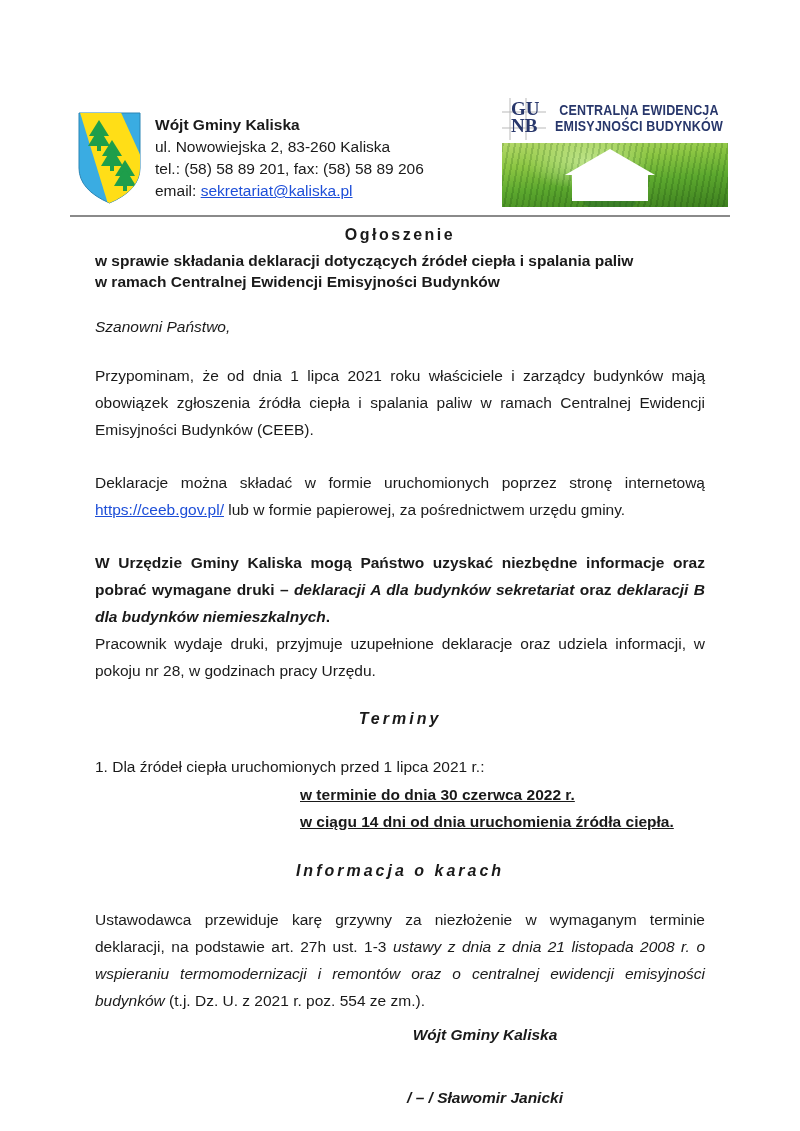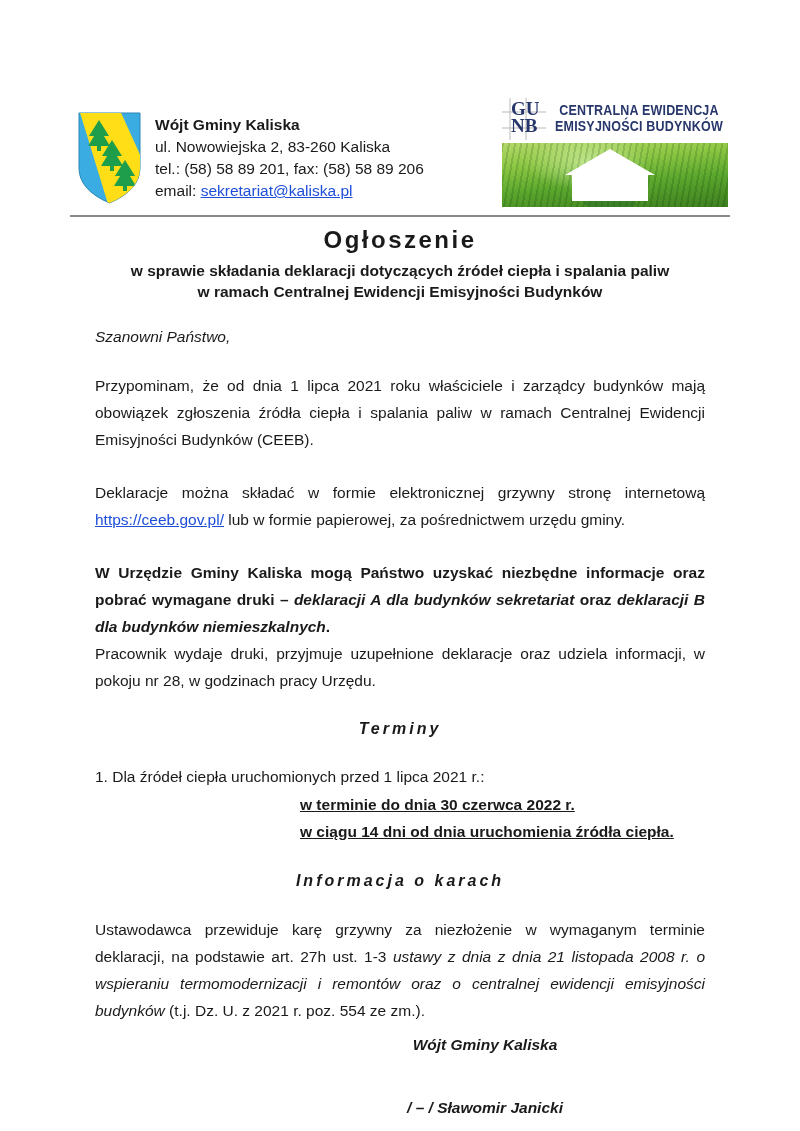--- a/index.html
+++ b/index.html
@@ -43,24 +43,24 @@
     background: repeating-linear-gradient(100deg, rgba(30,90,20,.18) 0 2px, rgba(255,255,255,0) 2px 6px);
     mix-blend-mode: multiply;
   }
   .house { position: absolute; left: 58px; top: 6px; z-index: 2; }
 
   
   .divider { border-top: 2px solid #8a8a8a; margin: 8px -25px 0 -25px; }
 
   
   .doc-title {
-    text-align: center; font-weight: bold; font-size: 24px;
+    text-align: center; font-weight: bold; font-size: 16px;
     letter-spacing: 2.5px; margin-top: 9px;
   }
-  .doc-subtitle { text-align: center; font-weight: bold; font-size: 15.5px; line-height: 21px; margin-top: 6px; }
+  .doc-subtitle { font-weight: bold; font-size: 15.5px; line-height: 21px; margin-top: 6px; }
 
   
   .salutation { font-style: italic; font-size: 15.5px; margin-top: 26px; }
   p.body-p { font-size: 15.5px; line-height: 27px; text-align: justify; }
   .mt { margin-top: 26px; }
   .bold { font-weight: bold; }
   .bi { font-weight: bold; font-style: italic; }
   .it { font-style: italic; }
 
   .section-heading {
@@ -148,21 +148,21 @@
   <div class="doc-title">Ogłoszenie</div>
   <div class="doc-subtitle">
     <div>w sprawie składania deklaracji dotyczących źródeł ciepła i spalania paliw</div>
     <div>w ramach Centralnej Ewidencji Emisyjności Budynków</div>
   </div>
 
   <div class="salutation">Szanowni Państwo,</div>
 
   <p class="body-p mt">Przypominam, że od dnia 1 lipca 2021 roku właściciele i zarządcy budynków mają obowiązek zgłoszenia źródła ciepła i spalania paliw w ramach Centralnej Ewidencji Emisyjności Budynków (CEEB).</p>
 
-  <p class="body-p mt"><span>Deklaracje można składać w formie elektronicznej grzywny stronę internetową </span><a href="#" class="link">https://ceeb.gov.pl/</a><span> lub w formie papierowej, za pośrednictwem urzędu gminy.</span></p>
+  <p class="body-p mt"><span>Deklaracje można składać w formie uruchomionych poprzez stronę internetową </span><a href="#" class="link">https://ceeb.gov.pl/</a><span> lub w formie papierowej, za pośrednictwem urzędu gminy.</span></p>
 
   <p class="body-p mt bold"><span>W Urzędzie Gminy Kaliska mogą Państwo uzyskać niezbędne informacje oraz pobrać wymagane druki – </span><span class="bi">deklaracji A dla budynków sekretariat</span><span> oraz </span><span class="bi">deklaracji B dla budynków niemieszkalnych</span><span>.</span></p>
 
   <p class="body-p">Pracownik wydaje druki, przyjmuje uzupełnione deklaracje oraz udziela informacji, w pokoju nr 28, w godzinach pracy Urzędu.</p>
 
   <div class="section-heading">Terminy</div>
   <div class="terms">
     <div>1. Dla źródeł ciepła uruchomionych przed 1 lipca 2021 r.:</div>
     <div class="deadline">w terminie do dnia 30 czerwca 2022 r.</div>
     <div class="deadline">w ciągu 14 dni od dnia uruchomienia źródła ciepła.</div>

